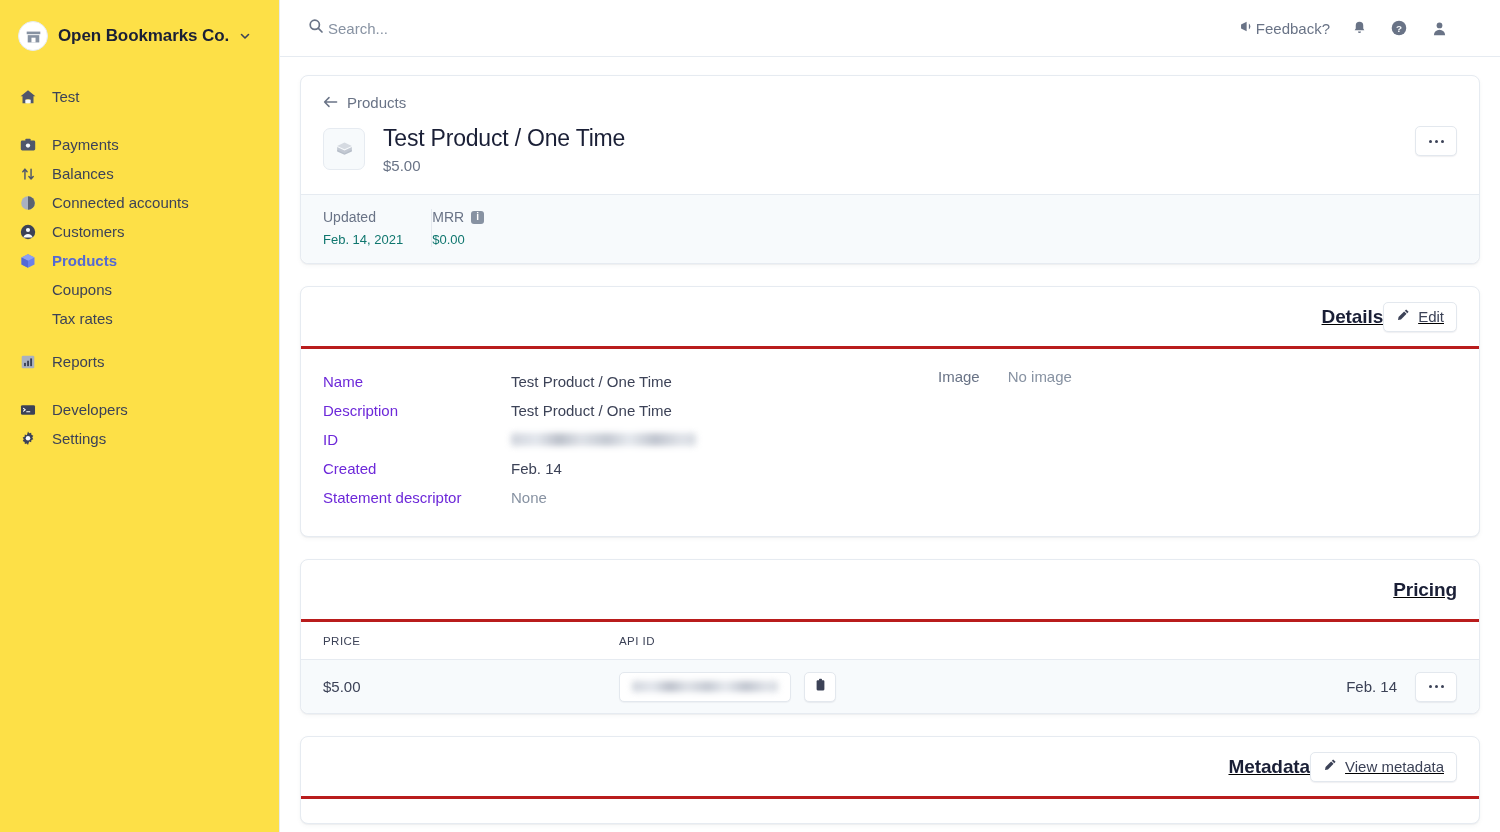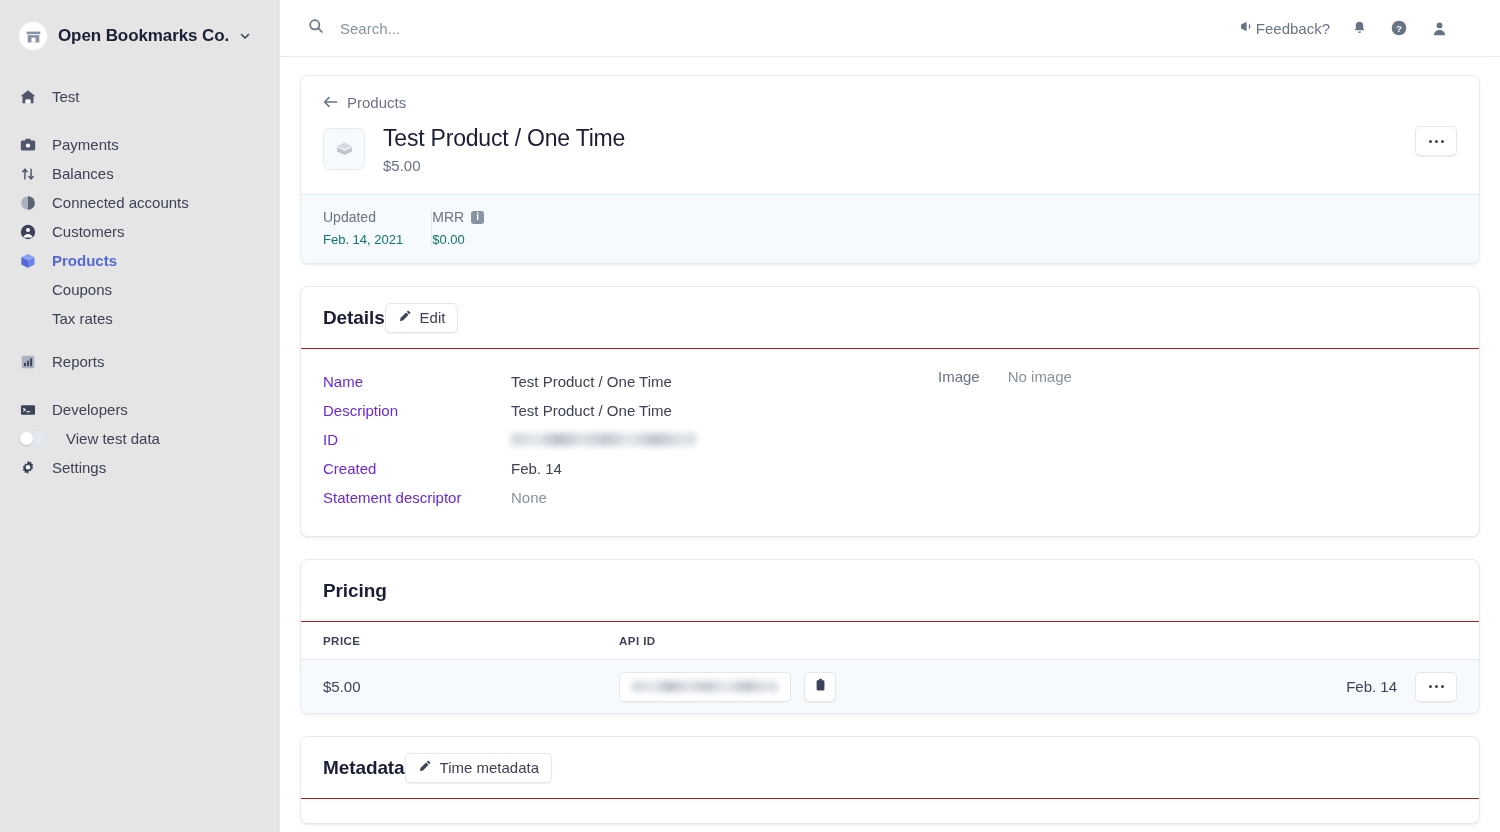--- a/index.html
+++ b/index.html
@@ -7,21 +7,21 @@
     width: 1500px; height: 832px;
     font-family: "Liberation Sans", sans-serif;
     background: #ffffff;
     overflow: hidden;
   }
   #app { position: relative; width: 1500px; height: 832px; display: flex; }
 
   
   .sidebar {
     width: 280px; height: 832px; flex: 0 0 280px;
-    background: #e5e5e5;
+    background: #fde047;
     border-right: 1px solid #e6ebf1;
     padding-top: 12px;
   }
   .brand {
     display: flex; align-items: center; gap: 10px;
     padding: 4px 18px 0 18px; height: 44px;
     cursor: pointer;
   }
   .brand-logo {
     width: 30px; height: 30px; border-radius: 50%;
@@ -66,21 +66,21 @@
   }
 
   
   .main { flex: 1; height: 832px; position: relative; background: #ffffff; }
 
   .topbar {
     height: 57px; border-bottom: 1px solid #e6ebf1;
     display: flex; align-items: center;
     padding: 0 50px 0 28px;
   }
-  .search-wrap { display: flex; align-items: center; gap: 16px; flex: 1; cursor: text; }
+  .search-wrap { display: flex; align-items: center; gap: 4px; flex: 1; cursor: text; }
   .search-input {
     border: none; outline: none; background: transparent;
     font-family: "Liberation Sans", sans-serif;
     font-size: 15px; color: #3c4257; width: 340px;
   }
   .search-input::placeholder { color: #8792a2; }
   .topbar-right { display: flex; align-items: center; gap: 18px; }
   .feedback-link {
     display: flex; align-items: center; 
     color: #697386; font-size: 15px; cursor: pointer;
@@ -151,22 +151,23 @@
   .info-badge {
     width: 13px; height: 13px; border-radius: 3px; background: #8792a2;
     color: #fff; font-size: 10px; font-weight: bold;
     display: inline-flex; align-items: center; justify-content: center;
     line-height: 1; cursor: pointer;
   }
 
   
   .sec-head {
     height: 62px; padding: 0 22px;
-    display: flex; align-items: center; justify-content: flex-start;
-    border-bottom: 1px solid #b91c1c;
+    display: flex; align-items: center; justify-content: flex-end;
+    border-bottom: 3px solid #b91c1c;
+    text-decoration: underline;
   }
   .sec-title { font-size: 19px; font-weight: bold; color: #1a1f36; letter-spacing: -0.1px; }
 
   .detail-body { display: flex; padding: 18px 22px 24px 22px; }
   .detail-col { flex: 0 0 615px; }
   .detail-row { display: flex; height: 29px; align-items: center; }
   .detail-key { flex: 0 0 188px; font-size: 15px; color: #6d28d9; }
   .detail-val { font-size: 15px; color: #3c4257; }
   .detail-val.muted { color: #8792a2; }
   .detail-col2 { display: flex; gap: 28px; padding-top: 1px; }
@@ -175,21 +176,21 @@
   .blur-text {
     display: inline-block; height: 13px; width: 185px;
     background: linear-gradient(90deg,#c7ccd6 0%,#dfe3ea 14%,#aeb4c0 26%,#d9dde4 38%,
       #b9bfca 52%,#e2e6ec 64%,#b3b9c5 78%,#dadee5 92%,#cfd4dc 100%);
     filter: blur(3.2px); border-radius: 2px; opacity: .85;
   }
 
   
   .tbl-head {
     display: flex; align-items: center; height: 38px;
-    padding: 0 22px; border-bottom: 1px solid #e6ebf1; font-weight: bold;
+    padding: 0 22px; border-bottom: 1px solid #e6ebf1;
   }
   .th {
     font-size: 11.5px; letter-spacing: .45px; color: #3c4257;
     text-transform: uppercase;
   }
   .th-price { flex: 0 0 296px; }
   .th-apiid { flex: 1; }
   .tbl-row {
     display: flex; align-items: center; height: 53px;
     padding: 0 22px; background: #f7fafc;
@@ -334,28 +335,20 @@
         <span class="nav-ico">
           <svg width="18" height="18" viewBox="0 0 20 20">
             <rect x="2.2" y="4.6" width="15.6" height="10.8" rx="1.6" fill="#3c4257"></rect>
             <path d="M5 8.2l1.9 1.5L5 11.2" fill="none" stroke="#fff" stroke-width="1.2" stroke-linecap="round" stroke-linejoin="round"></path>
             <path d="M8.6 11.9h3.4" stroke="#fff" stroke-width="1.2" stroke-linecap="round"></path>
           </svg>
         </span>
         <span class="nav-label">Developers</span>
       </div>
 
-      <div class="nav-item">
-        <span class="nav-ico" style="width:30px;flex:0 0 30px;">
-          <span class="toggle-track">
-            <span class="toggle-knob"></span>
-          </span>
-        </span>
-        <span class="nav-label" style="margin-left:4px;">View test data</span>
-      </div>
 
       <div class="nav-item">
         <span class="nav-ico">
           <svg width="18" height="18" viewBox="0 0 20 20" fill="#3c4257">
             <path d="M10 1.8l1.3 1.9 2.2-.6.3 2.3 2.1.9-1.2 2 1.2 2-2.1.9-.3 2.3-2.2-.6L10 16.8 8.7 14.9l-2.2.6-.3-2.3-2.1-.9 1.2-2-1.2-2 2.1-.9.3-2.3 2.2.6z"></path>
             <circle cx="10" cy="9.3" r="2.5" fill="#f7fafc"></circle>
           </svg>
         </span>
         <span class="nav-label">Settings</span>
       </div>
@@ -547,21 +540,21 @@
       <div class="card">
         <div class="sec-head">
           <span class="sec-title">Metadata</span>
           <button class="btn">
             <span>
               <svg width="14" height="14" viewBox="0 0 16 16" fill="#3c4257">
                 <path d="M11.6 1.6l2.8 2.8-1.5 1.5-2.8-2.8z"></path>
                 <path d="M9.3 3.9l2.8 2.8-6.4 6.4-3.4.6.6-3.4z"></path>
               </svg>
             </span>
-            <span>Time metadata</span>
+            <span>View metadata</span>
           </button>
         </div>
         <div class="metadata-body"></div>
       </div>
 
     </div>
   </section>
 </div>
 
 </body></html>

